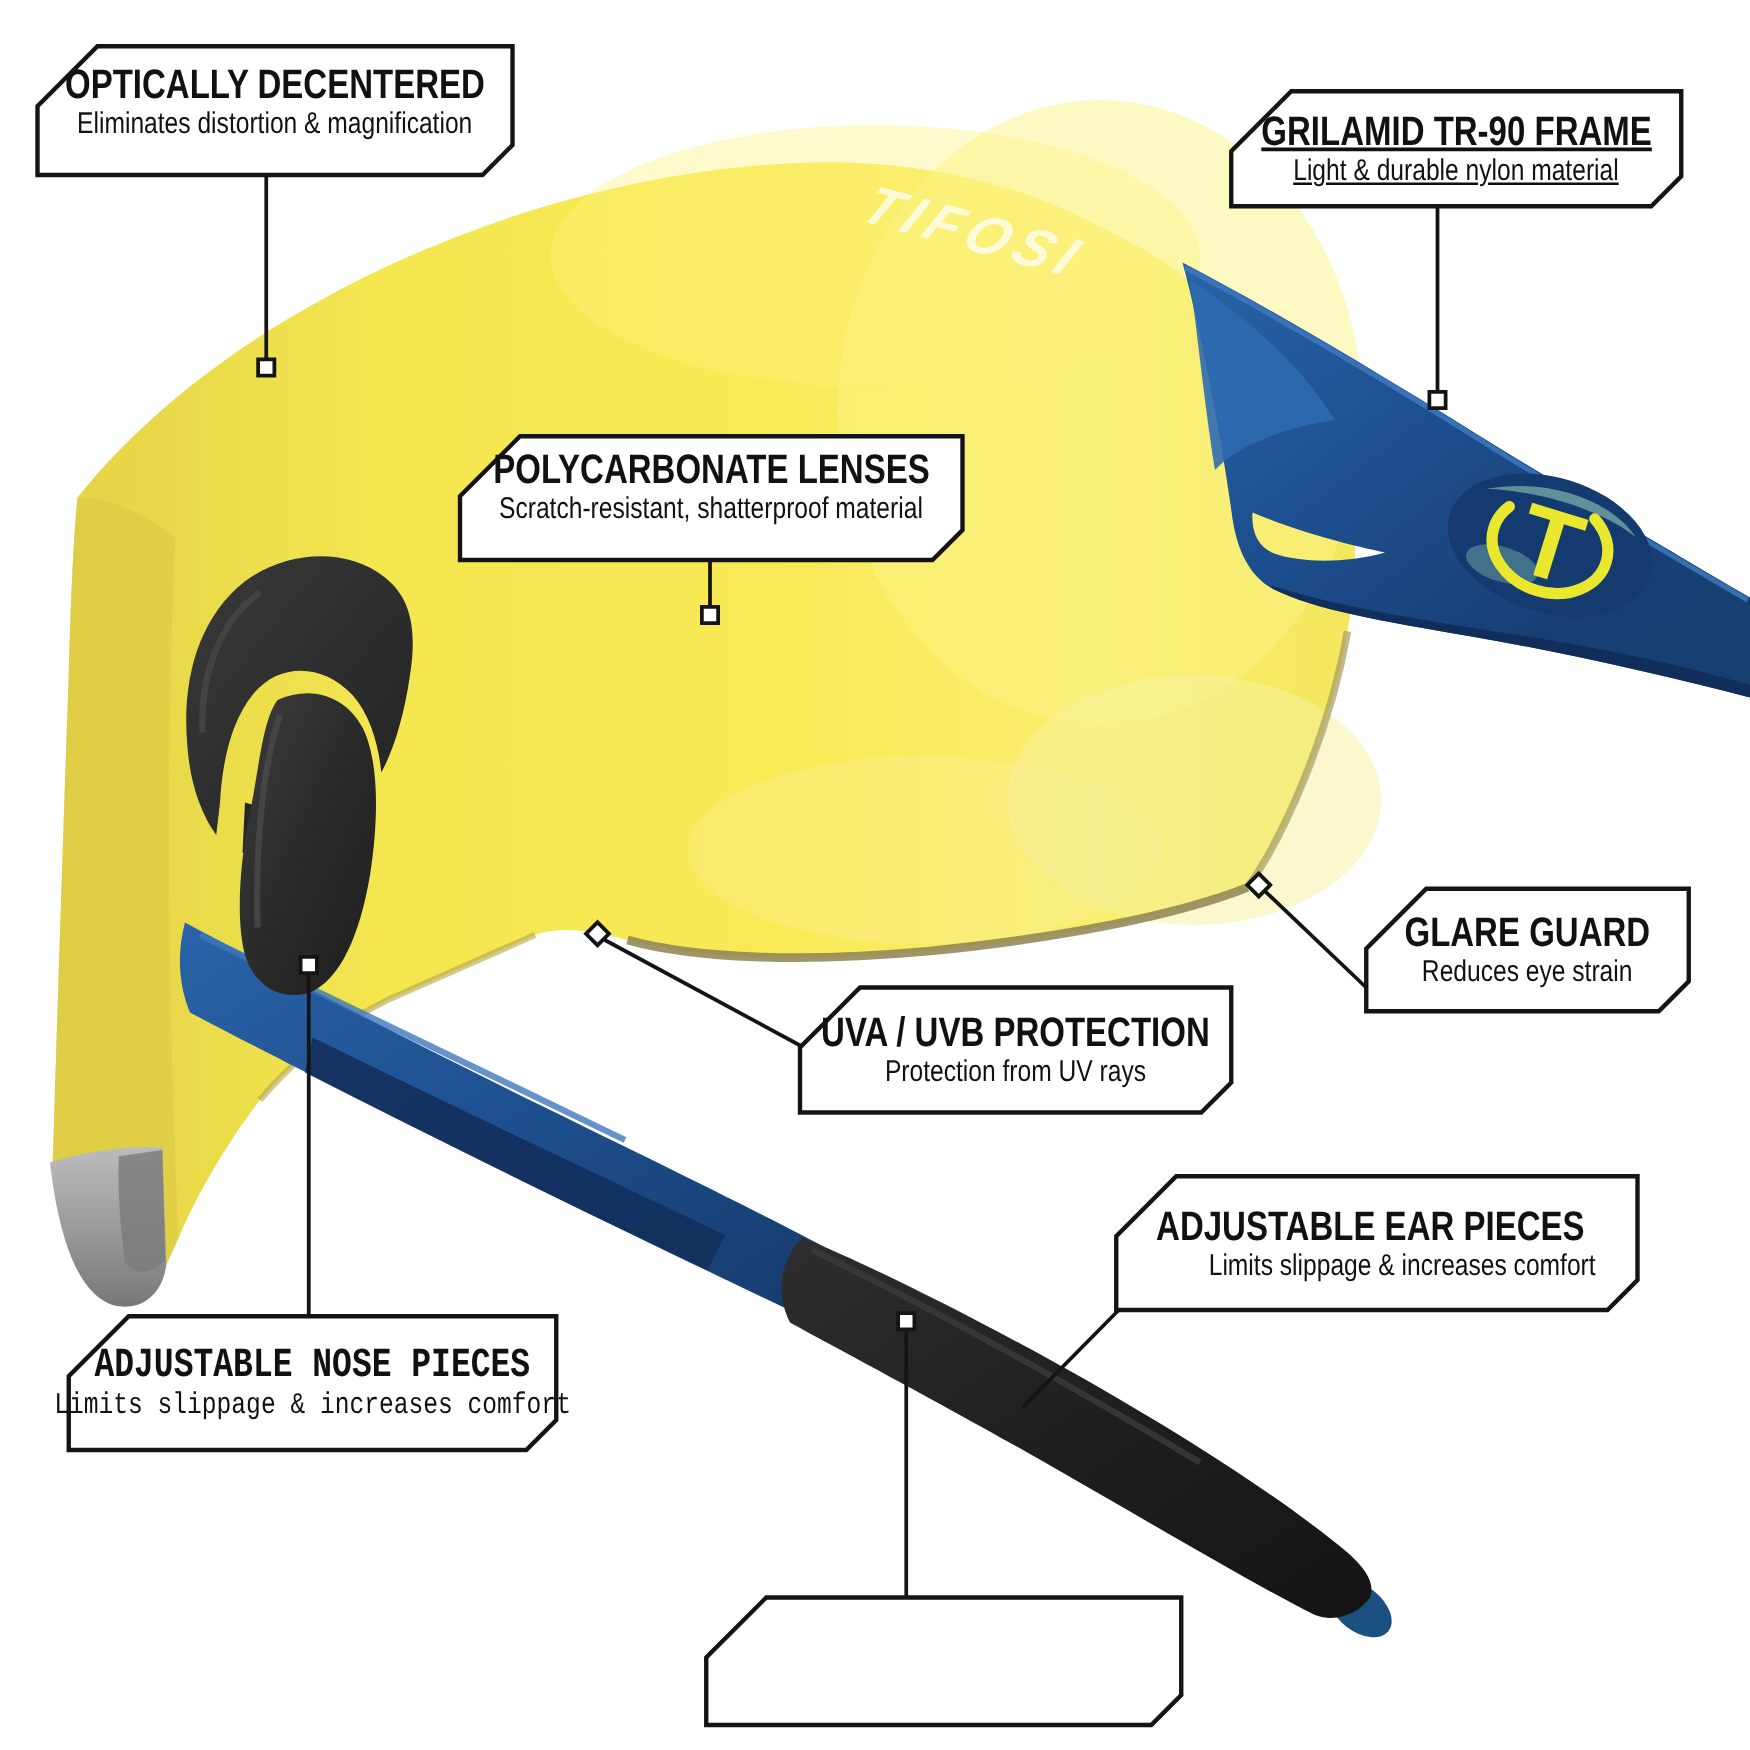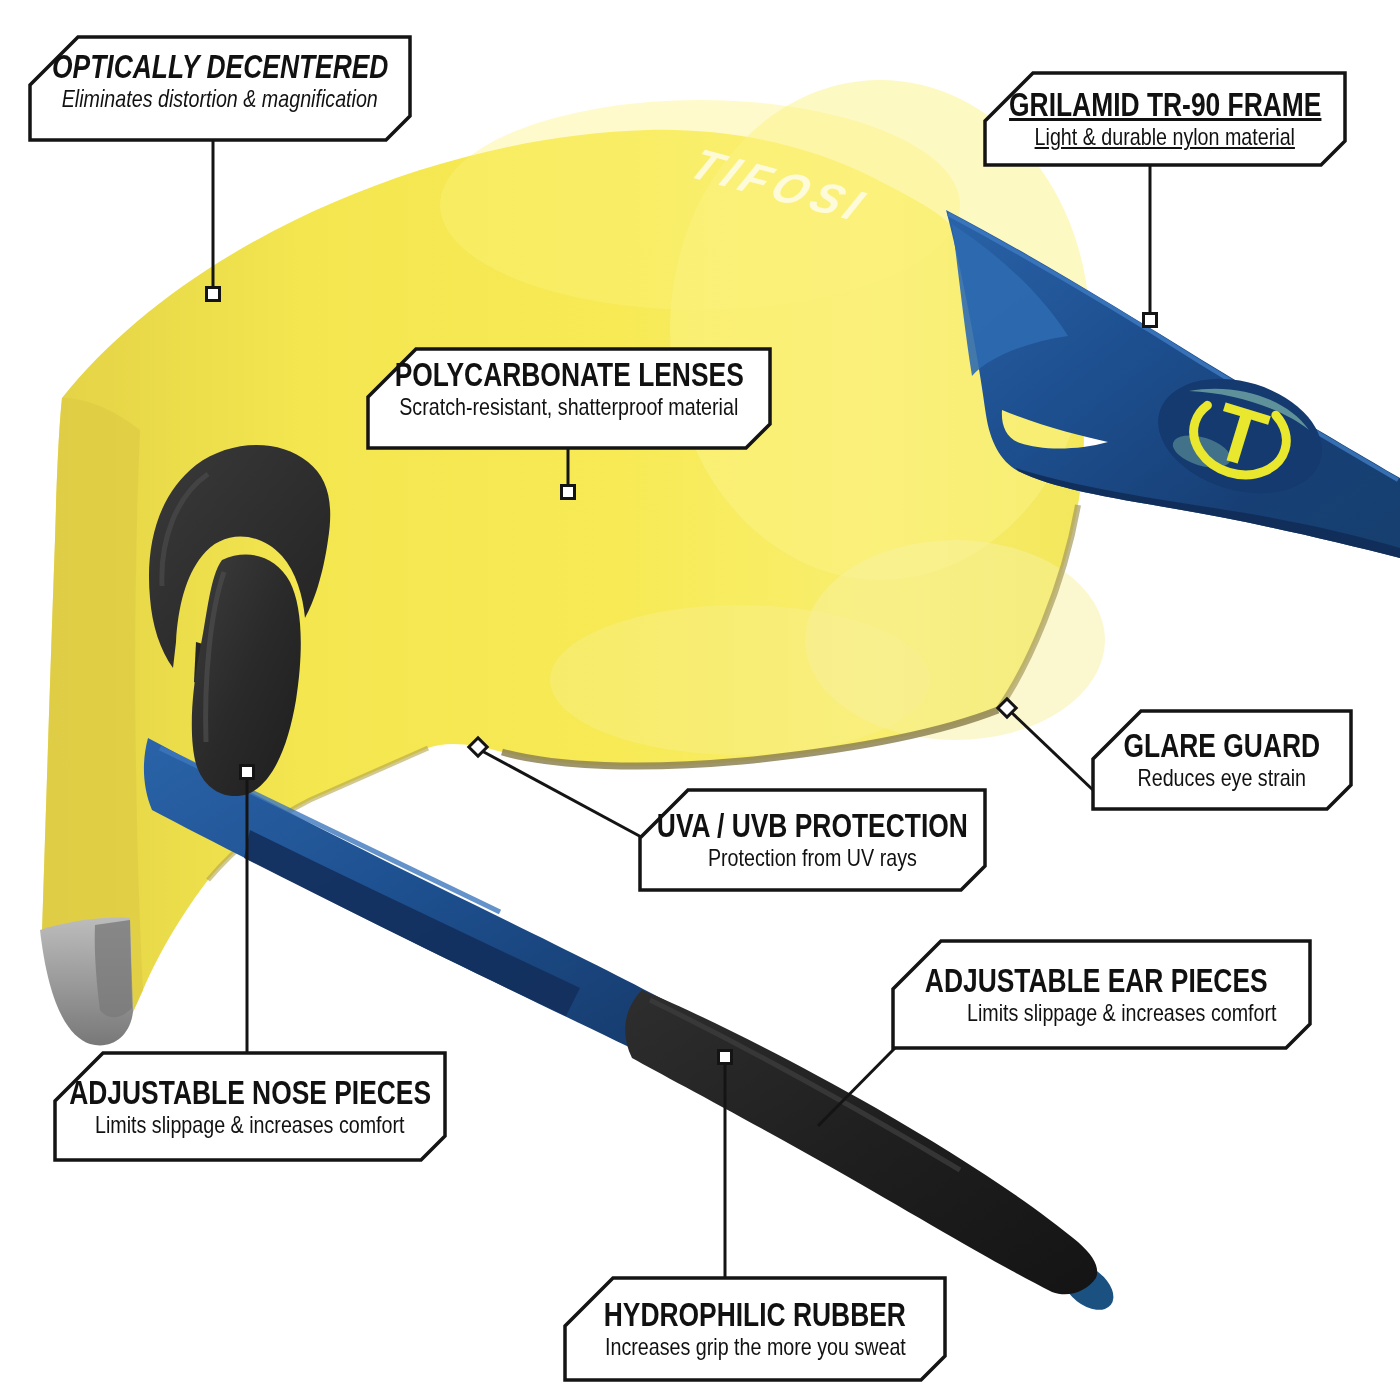--- a/index.html
+++ b/index.html
@@ -217,21 +217,21 @@
     <polygon points="1033,73 1345,73 1345,141 1321,165 985,165 985,121"></polygon>
     <polygon points="416,349 770,349 770,424 746,448 368,448 368,397"></polygon>
     <polygon points="1141,711 1351,711 1351,785 1327,809 1093,809 1093,759"></polygon>
     <polygon points="688,790 985,790 985,866 961,890 640,890 640,838"></polygon>
     <polygon points="103,1053 445,1053 445,1136 421,1160 55,1160 55,1101"></polygon>
     <polygon points="941,941 1310,941 1310,1024 1286,1048 893,1048 893,989"></polygon>
     <polygon points="613,1278 945,1278 945,1356 921,1380 565,1380 565,1326"></polygon>
   </g>
 </svg>
 
-  <div class="callout" style="left:30px;top:37px;width:380px;height:87px;font-style:italic;">
+  <div class="callout" style="left:30px;top:37px;width:380px;height:87px;">
     <div class="callout-title">OPTICALLY DECENTERED</div>
     <div class="callout-sub">Eliminates distortion &amp; magnification</div>
   </div>
 
   <div class="callout" style="left:985px;top:73px;width:360px;height:92px;text-decoration:underline;">
     <div class="callout-title">GRILAMID TR-90 FRAME</div>
     <div class="callout-sub">Light &amp; durable nylon material</div>
   </div>
 
   <div class="callout" style="left:368px;top:349px;width:402px;height:80px;">
@@ -242,28 +242,24 @@
   <div class="callout" style="left:1093px;top:711px;width:258px;height:98px;">
     <div class="callout-title">GLARE GUARD</div>
     <div class="callout-sub">Reduces eye strain</div>
   </div>
 
   <div class="callout" style="left:640px;top:790px;width:345px;height:100px;">
     <div class="callout-title">UVA / UVB PROTECTION</div>
     <div class="callout-sub">Protection from UV rays</div>
   </div>
 
-  <div class="callout" style="left:55px;top:1053px;width:390px;height:107px;">
+  <div class="callout" style="left:55px;top:1053px;width:390px;height:107px;font-family:Liberation Mono, monospace;">
     <div class="callout-title">ADJUSTABLE NOSE PIECES</div>
     <div class="callout-sub">Limits slippage &amp; increases comfort</div>
   </div>
 
   <div class="callout" style="left:893px;top:941px;width:417px;height:107px;align-items:flex-end;">
     <div class="callout-title">ADJUSTABLE EAR PIECES</div>
     <div class="callout-sub">Limits slippage &amp; increases comfort</div>
   </div>
 
-  <div class="callout" style="left:565px;top:1278px;width:380px;height:102px;">
-    <div class="callout-title">HYDROPHILIC RUBBER</div>
-    <div class="callout-sub">Increases grip the more you sweat</div>
-  </div>
 
 </div>
 
 </body></html>

